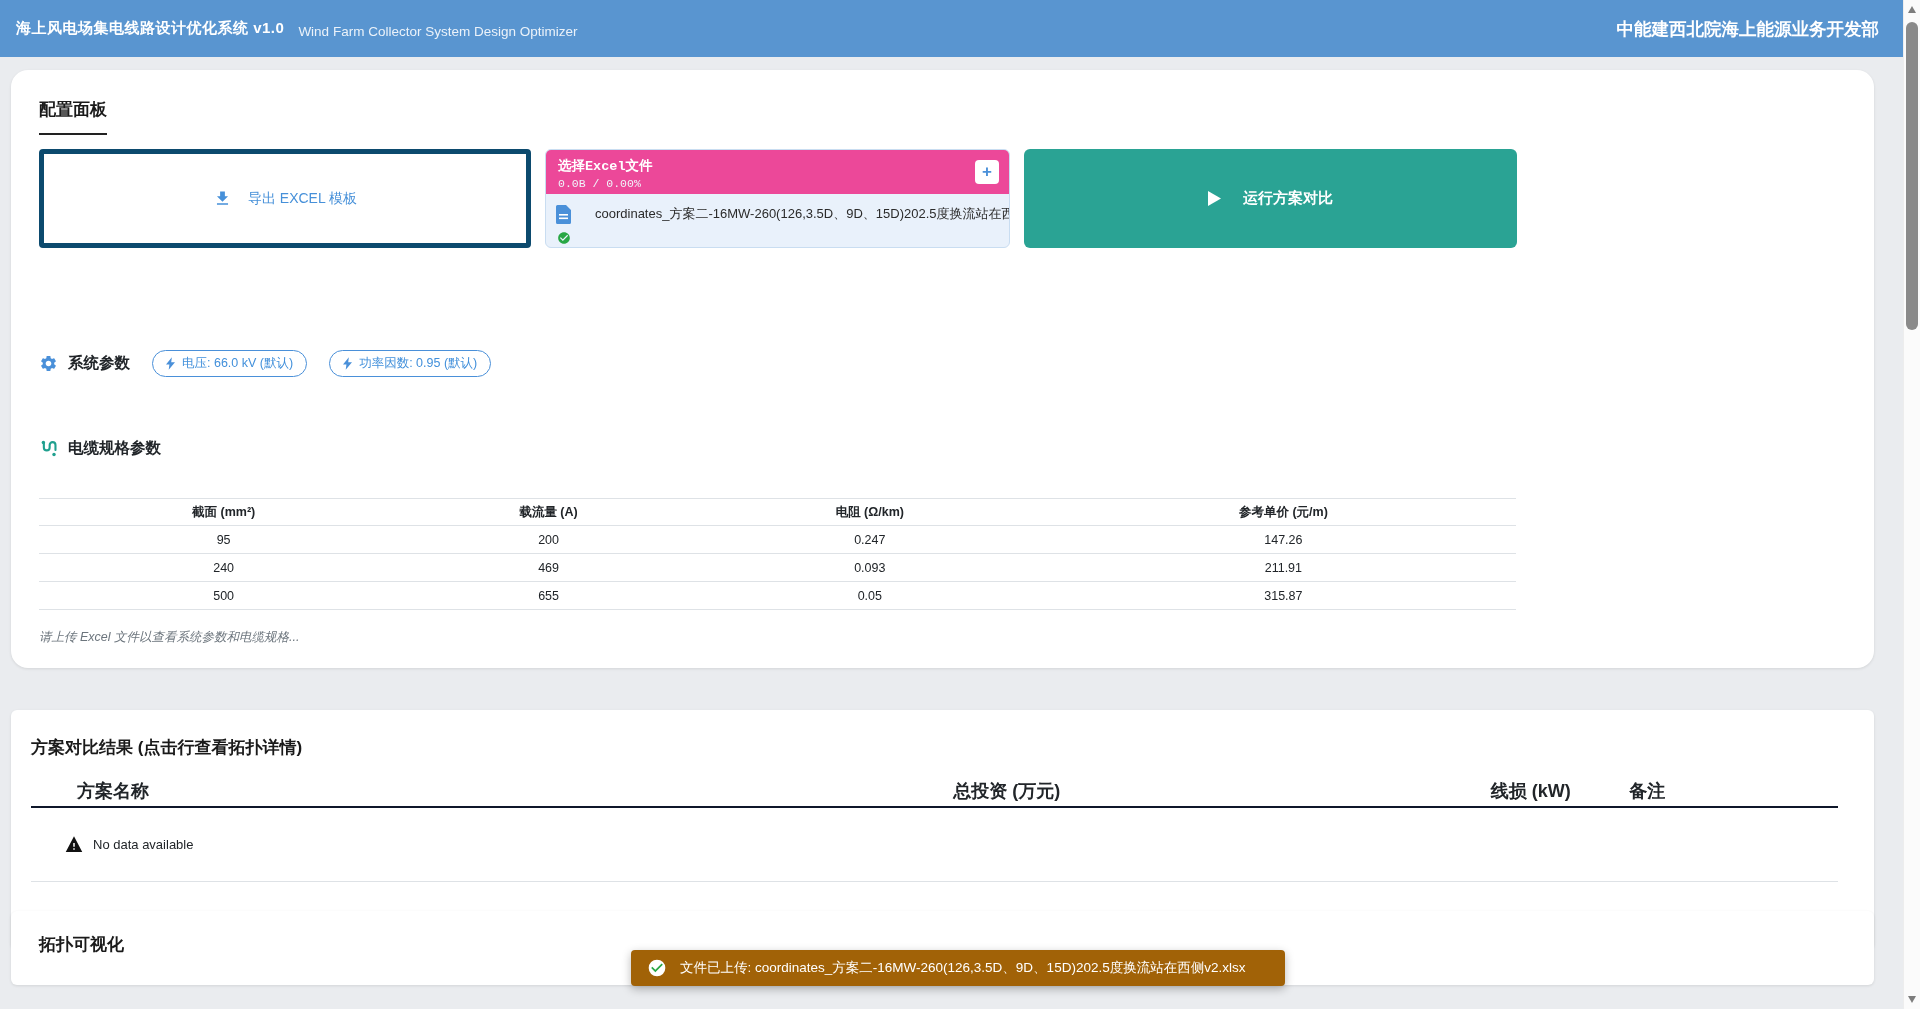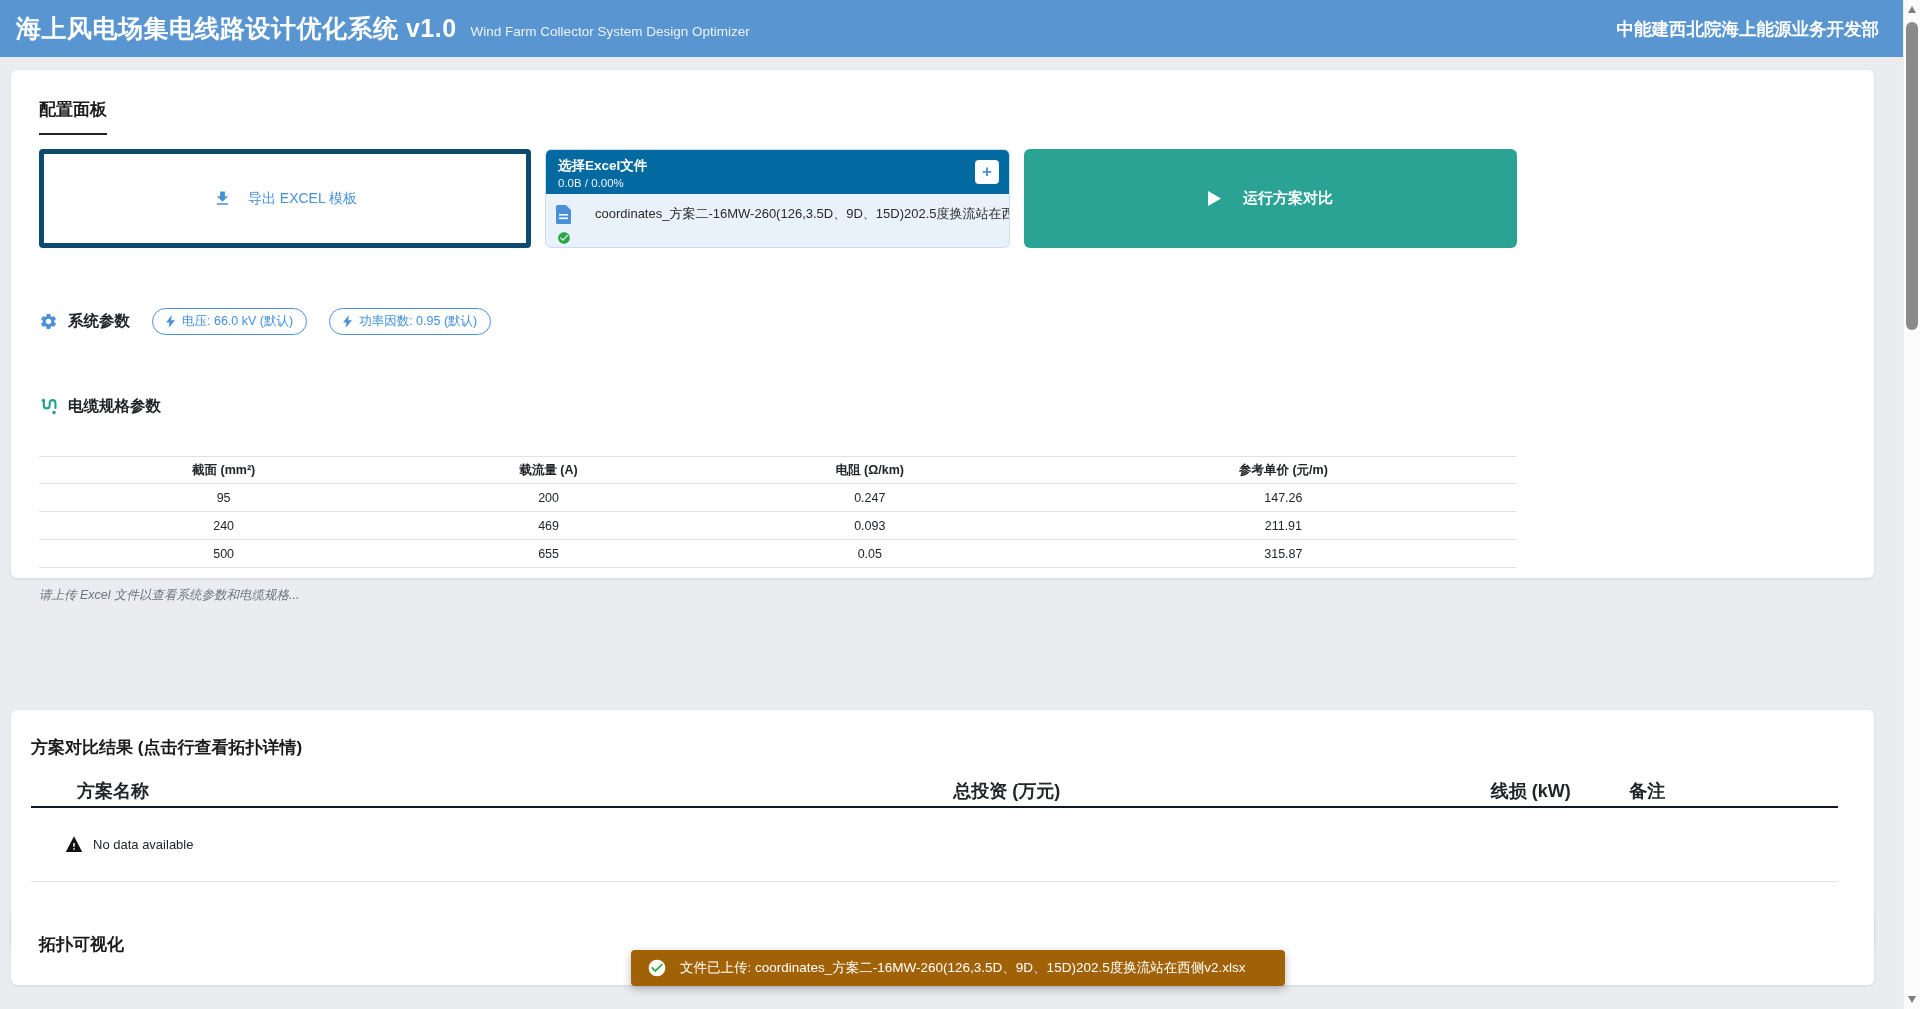--- a/index.html
+++ b/index.html
@@ -11,73 +11,73 @@
     color:#212529;
   }
 
   
   .app-header {
     position:absolute; left:0; top:0; width:1903px; height:57px;
     background:#5995d0; color:#fff;
     display:flex; align-items:center;
     padding:0 24px 0 16px;
   }
-  .app-title { font-size:25px; font-weight:bold; letter-spacing:.5px; }
+  .app-title { font-size:15px; font-weight:bold; letter-spacing:.5px; }
   .app-subtitle { font-size:13.5px; margin-left:14px; margin-top:5px; color:rgba(255,255,255,.88); }
   .app-org { margin-left:auto; font-size:17.5px; font-weight:bold; }
 
   
   .card {
     position:absolute; left:11px; width:1863px;
     background:#fff; border-radius:6px;
     box-shadow:0 1px 3px rgba(0,0,0,.10);
   }
-  .card1 { top:70px; height:508px; padding:28px 28px 0; }
+  .card1 { top:70px; height:598px; padding:28px 28px 0;border-radius:17px; }
   .card2 { top:710px; height:239px; padding:26px 20px 0; }
   .card3 { top:911px; height:74px; padding:22px 28px 0; }
 
   .section-title { font-size:17px; font-weight:bold; color:#1a1a1a; }
   .underlined span { display:inline-block; padding-bottom:12px; border-bottom:2px solid #222; }
 
   
   .action-row { display:flex; gap:14px; margin-top:14px; }
 
   .export-box {
     width:492px; height:99px; border:5px solid #0c4a6e; border-radius:4px;
     display:flex; align-items:center; justify-content:center; gap:16px;
     background:#fff; cursor:pointer;
   }
   .export-box .label { color:#4690d9; font-size:14px; }
 
   .upload-box {
     width:465px; height:99px; border:1px solid #c9ddf1; border-radius:6px;
     overflow:hidden; position:relative; background:#e9f1fb;
   }
-  .upload-head { height:44px; background:#0369a1; color:#fff; padding:7px 12px; }
+  .upload-head { height:44px; background:#ec4899; color:#fff; padding:7px 12px;font-family:Liberation Mono, monospace; }
   .upload-title { font-size:13.5px; font-weight:bold; }
   .upload-progress { font-size:11.5px; margin-top:2px; color:#f0f5fb; }
   .plus-btn {
     position:absolute; top:10px; right:10px; width:24px; height:24px;
     background:#fff; border:none; border-radius:4px; color:#4a90d9;
     font-size:17px; font-weight:bold; line-height:22px; text-align:center; cursor:pointer;
   }
   .upload-body { padding:5px 10px 0; }
   .file-row { display:flex; align-items:center; gap:24px; height:30px; cursor:pointer; }
   .file-name { font-size:13px; color:#2b2b2b; white-space:nowrap; }
   .file-check { margin-left:1px; margin-top:2px; }
 
   .run-btn {
     width:493px; height:99px; background:#2aa394; border:none; border-radius:6px;
     display:flex; align-items:center; justify-content:center; gap:22px;
     color:#fff; font-size:15px; font-weight:bold; cursor:pointer;
     font-family:"Liberation Sans", sans-serif;
   }
 
   
-  .sys-row { display:flex; align-items:center; margin-top:58px; height:30px; }
+  .sys-row { display:flex; align-items:center; margin-top:100px; height:30px; }
   .sys-title { font-size:15.5px; font-weight:bold; margin-left:10px; }
   .param-badge {
     display:flex; align-items:center; gap:7px;
     height:27px; padding:0 13px; border:1px solid #4a90d9; border-radius:14px;
     color:#4290db; font-size:12.5px; background:#fff; margin-left:22px; cursor:pointer;
   }
   .param-badge:first-of-type { margin-left:30px; }
 
   
   .cable-head { display:flex; align-items:center; gap:10px; margin-top:57px; height:26px; }

